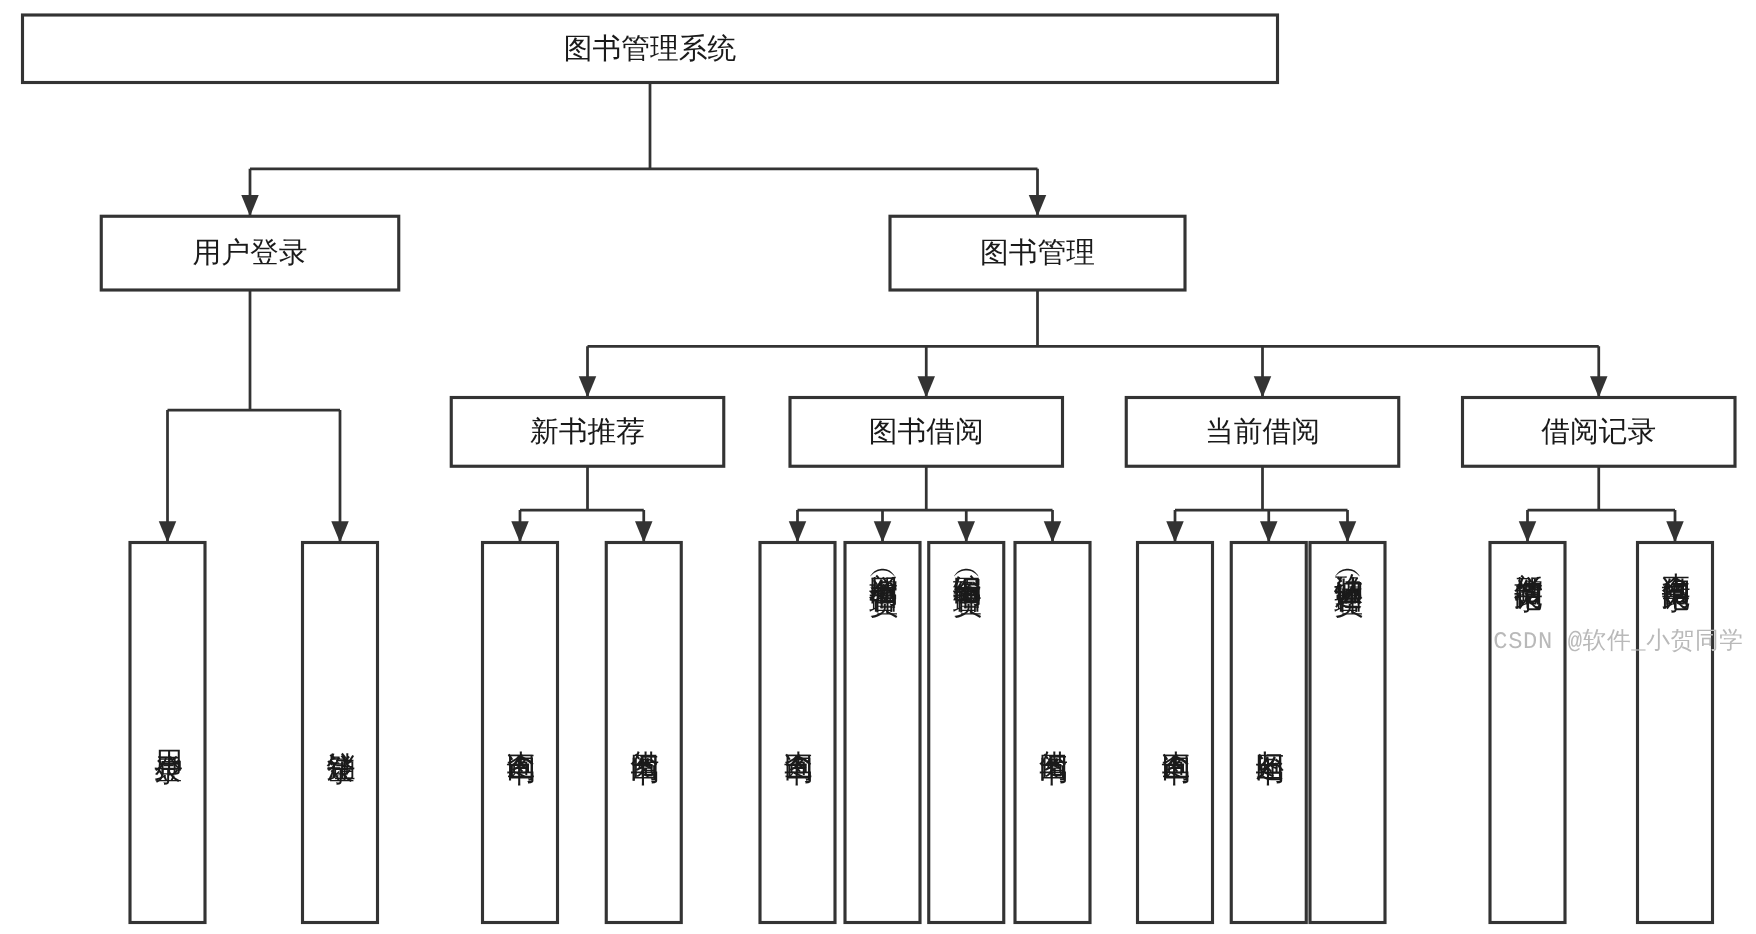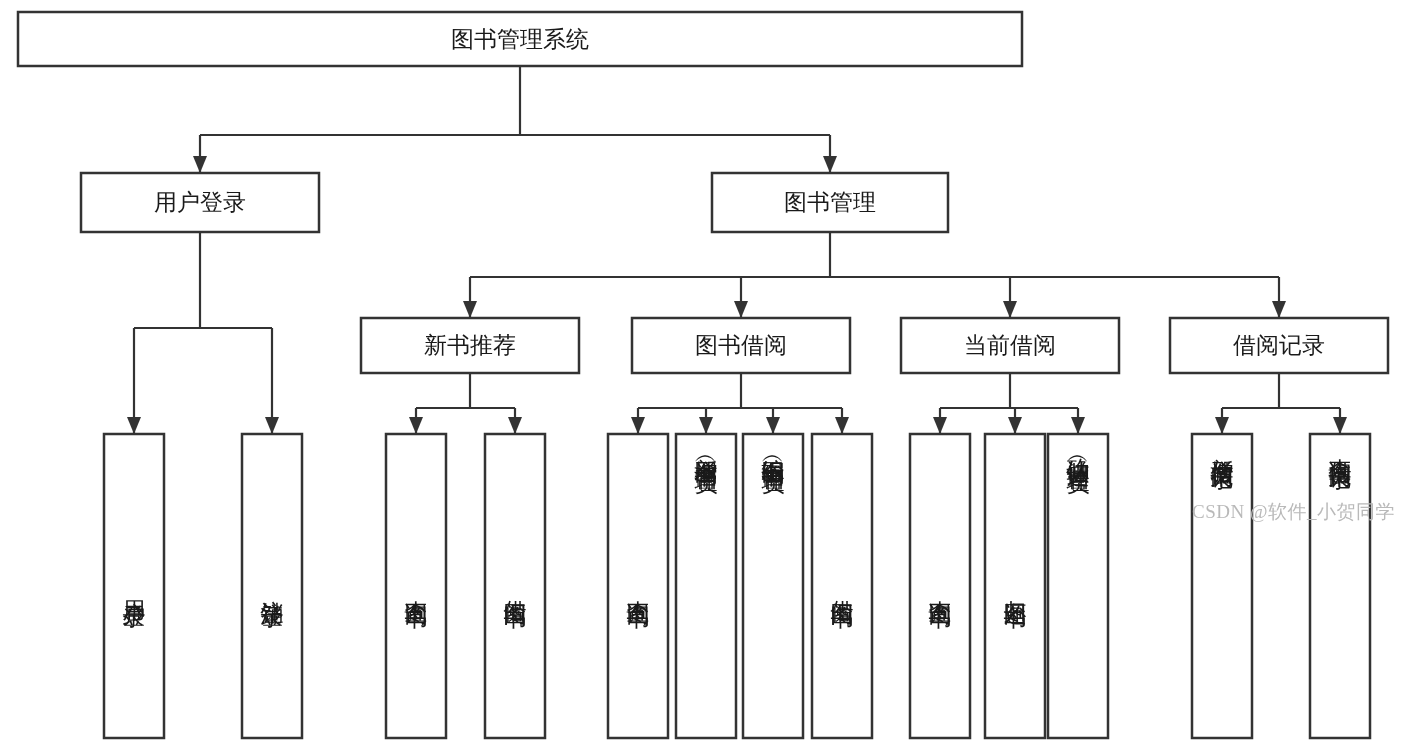--- a/index.html
+++ b/index.html
@@ -69,21 +69,21 @@
     align-items: flex-start;
     pointer-events: none;
   }
   .vlabel-wrap.center-v {
     align-items: center;
   }
   #watermark {
     position: absolute;
     right: 10px;
     bottom: 6px;
-    font-family: Liberation Serif, serif;
+    font-family: Liberation Mono, monospace;
     font-size: 19px;
     color: #b9b9b9;
     white-space: nowrap;
     letter-spacing: 0.5px;
   }
 </style>
 </head>
 <body>
 
 <div id="diagram-root">

